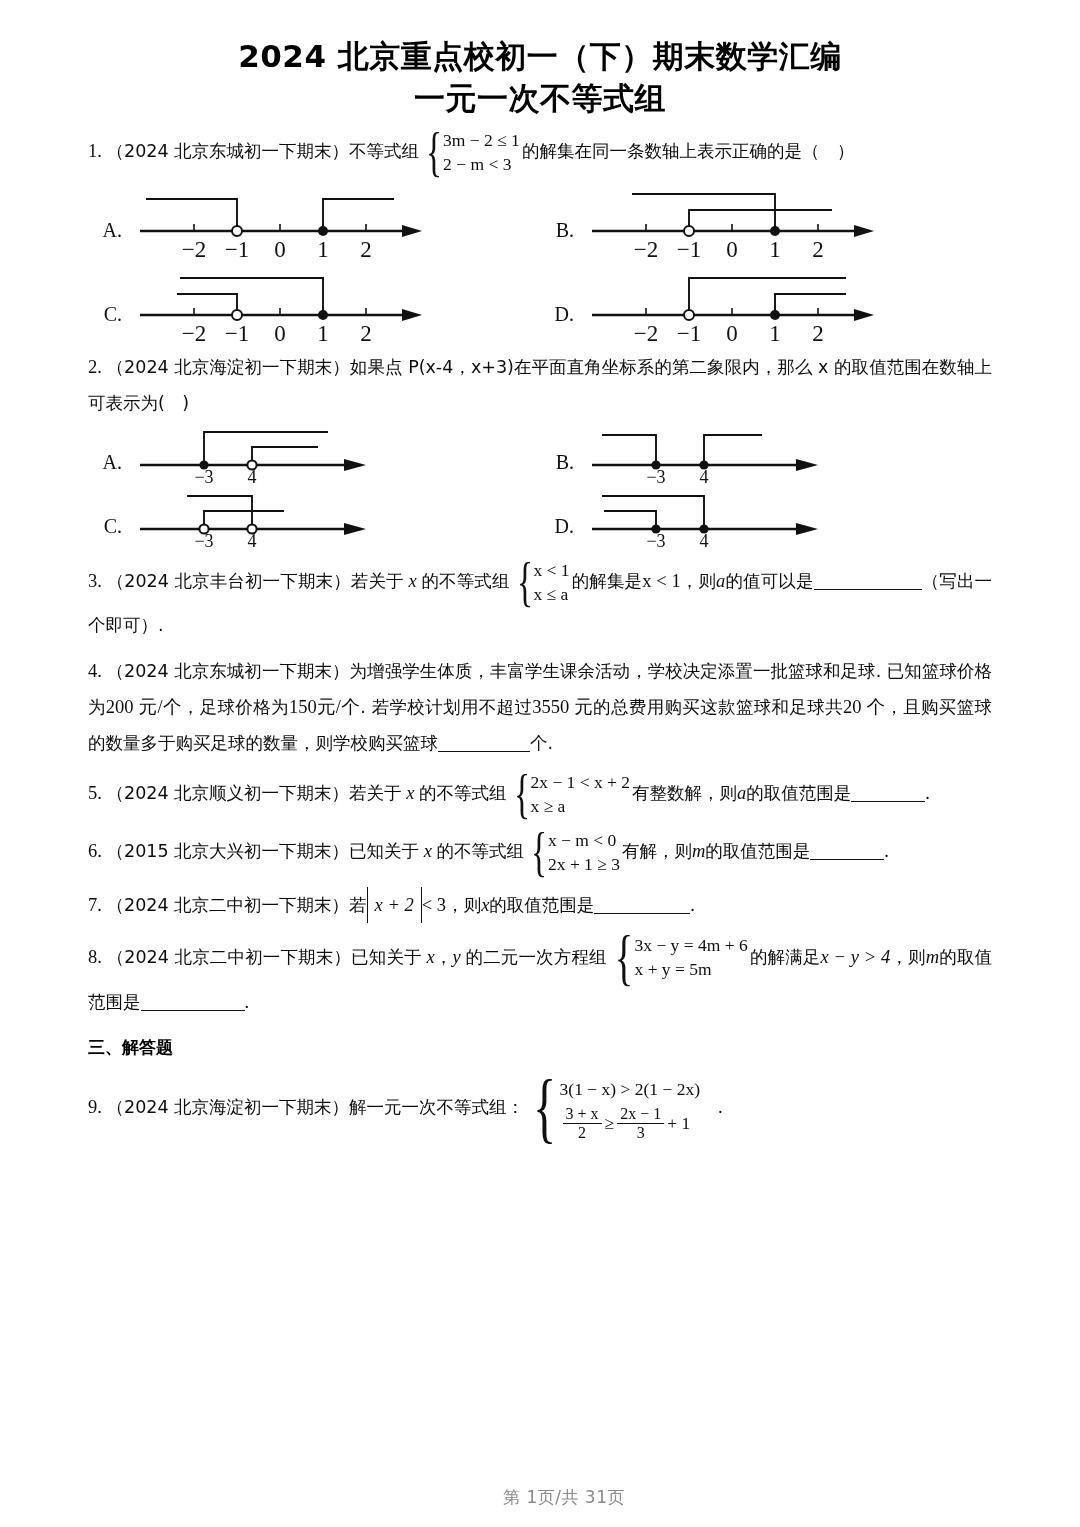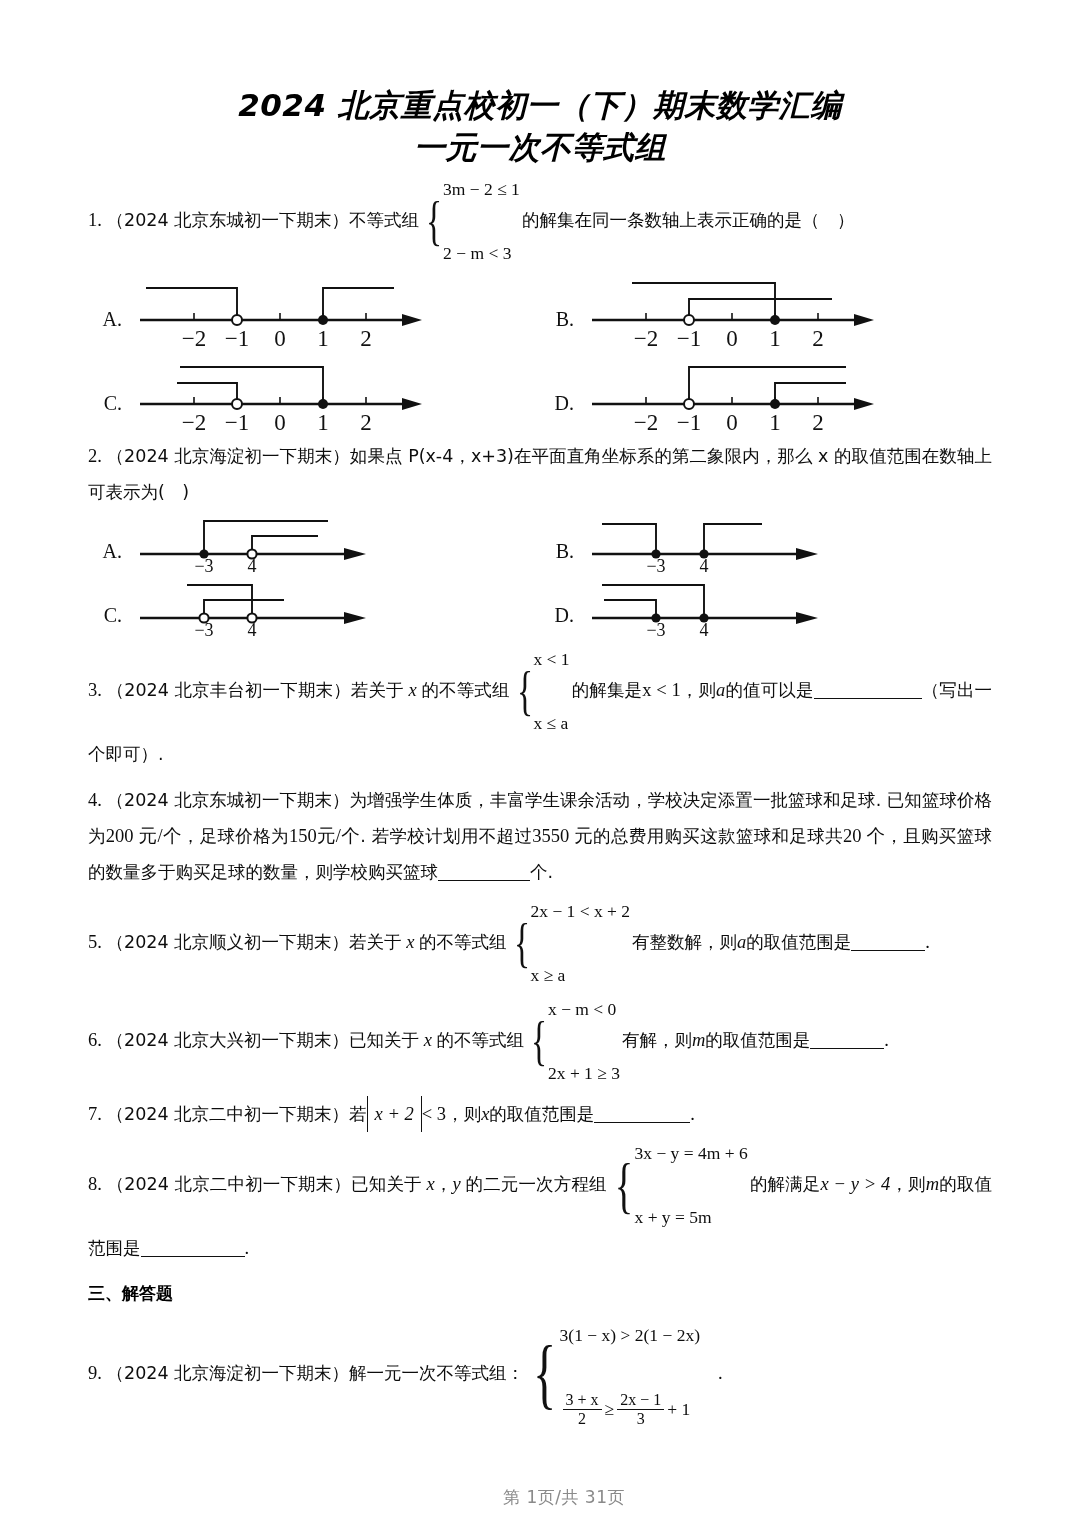--- a/index.html
+++ b/index.html
@@ -21,23 +21,22 @@
   }
 
   
   .doc-title {
     text-align: center;
     font-family: "DejaVu Sans", "Liberation Sans", sans-serif;
     font-weight: bold;
     font-size: 31px;
     line-height: 42px;
     letter-spacing: 0.5px;
-    padding-top: 84px;
+    padding-top: 35px;
     color: #000;
-    font-style: italic;
   }
   .doc-title .l2 { display: block; }
 
   
   .section-head {
     font-family: "DejaVu Sans", "Liberation Sans", sans-serif;
     font-weight: bold;
     font-size: 17px;
     margin: 12px 0 6px 0;
     color: #000;
@@ -74,21 +73,20 @@
     margin-right: -4px;
     color: #111;
   }
   .brace.tall { font-size: 62px; }
   .cases-rows {
     display: flex;
     flex-direction: column;
     justify-content: center;
     line-height: 24px;
     font-size: 17.5px;
-    gap: 40px;
   }
   .cases-rows > span { white-space: nowrap; font-family: "Liberation Serif", serif; }
 
   
   .frac {
     display: inline-flex;
     flex-direction: column;
     vertical-align: middle;
     text-align: center;
     font-size: 16px;
@@ -365,21 +363,21 @@
         <span class="brace">{</span>
         <span class="cases-rows">
           <span>2x − 1 &lt; x + 2</span>
           <span>x ≥ a</span>
         </span>
       </span><span class="cn">有整数解，则</span><span class="mathvar">a</span><span class="cn">的取值范围是</span><span class="blank" style="width:74px;"></span><span class="mathnum">.</span>
   </div>
 
   <div class="q">
     <span class="mathnum">6.</span>
-    <span class="cn">（2024 北京大兴初一下期末）</span><span class="cn">已知关于</span>&nbsp;<span class="mathvar">x</span>&nbsp;<span class="cn">的不等式组</span><span class="cases">
+    <span class="cn">（2015 北京大兴初一下期末）</span><span class="cn">已知关于</span>&nbsp;<span class="mathvar">x</span>&nbsp;<span class="cn">的不等式组</span><span class="cases">
         <span class="brace">{</span>
         <span class="cases-rows">
           <span>x − m &lt; 0</span>
           <span>2x + 1 ≥ 3</span>
         </span>
       </span><span class="cn">有解，则</span><span class="mathvar">m</span><span class="cn">的取值范围是</span><span class="blank" style="width:74px;"></span><span class="mathnum">.</span>
   </div>
 
   <div class="q">
     <span class="mathnum">7.</span>

